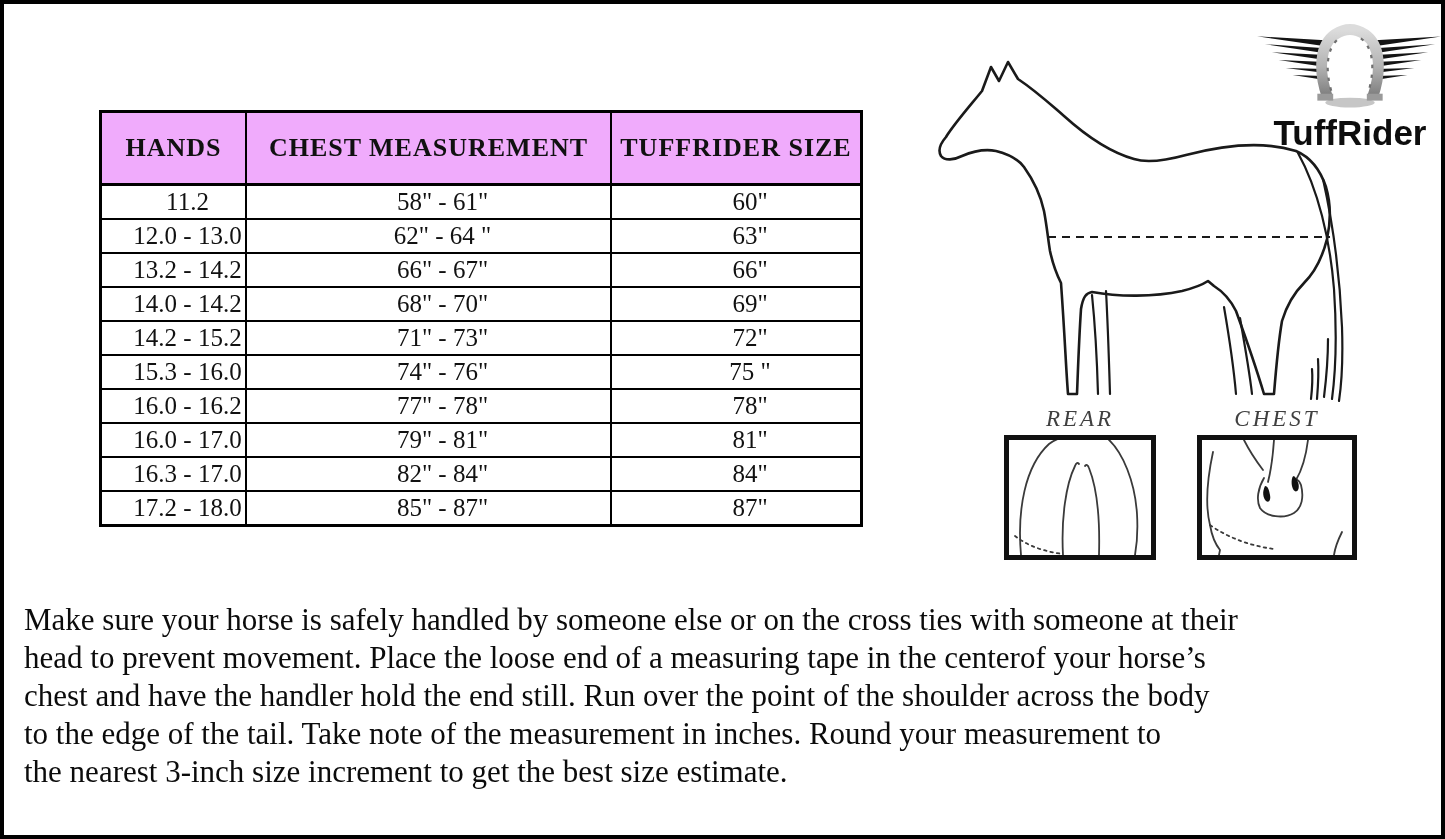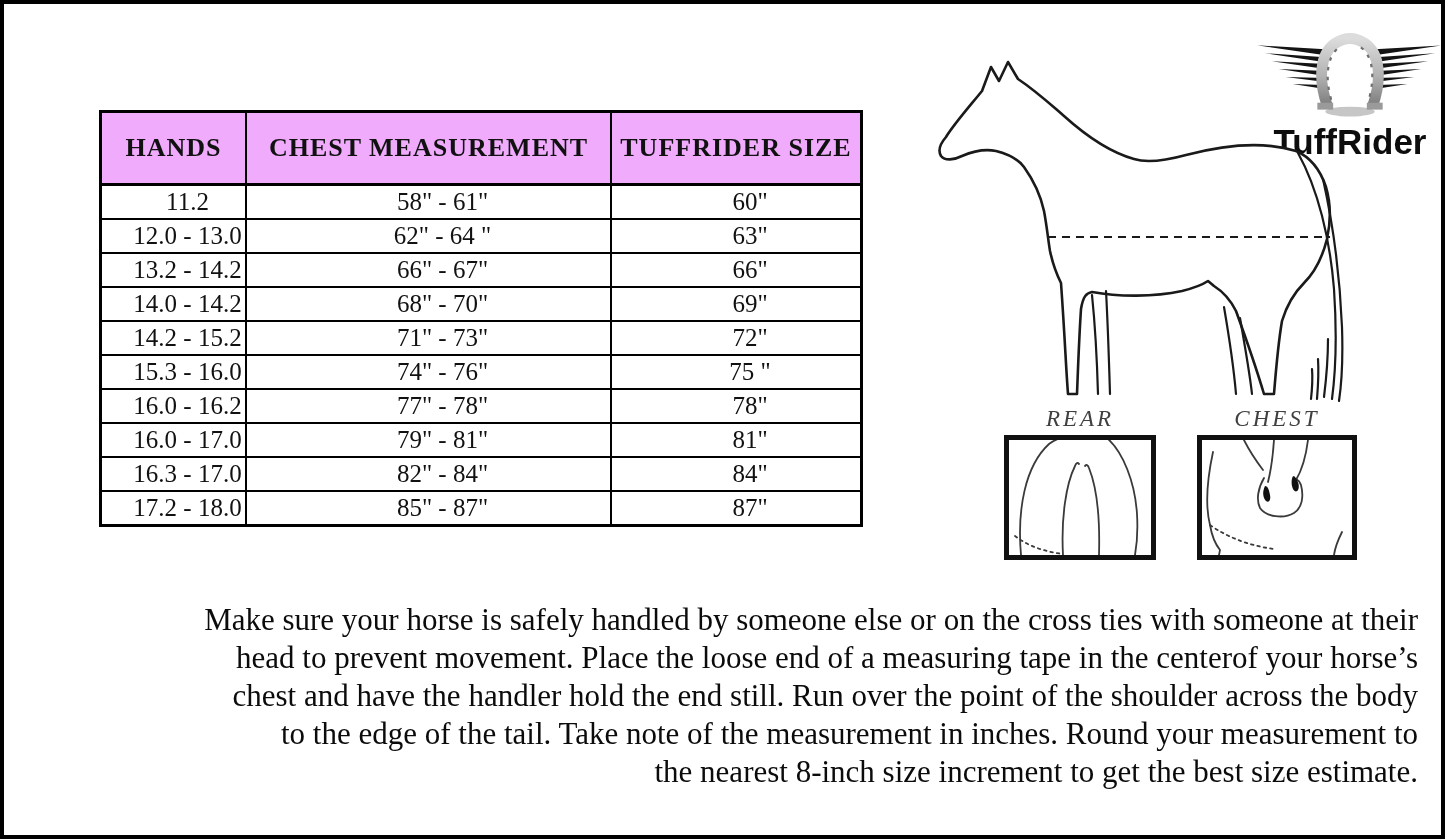--- a/index.html
+++ b/index.html
@@ -35,21 +35,21 @@
     font-weight:bold;
     letter-spacing:1px;
     border-bottom:3px solid #000;
   }
   .size-table td { height:32px; font-size:25px; font-weight:normal;padding-left:28px; }
   .col-hands { width:143px; }
   .col-meas  { width:363px; }
   .col-size  { width:248px; }
 
   
-  .logo { position:absolute; left:1252px; top:26px; width:188px; }
+  .logo { position:absolute; left:1252px; top:17px; width:188px; }
   .logo svg { display:block; }
   .logo-text {
     margin-top:2px;
     text-align:center;
     font-family:"Liberation Sans", "DejaVu Sans", sans-serif;
     font-weight:bold;
     font-size:35px;
     letter-spacing:0px;
     color:#0d0d0d;
   }
@@ -74,22 +74,22 @@
     border:5px solid #111;
     background:#fff;
   }
   .rear-box  { left:1000px; top:431px; width:152px; height:125px; }
   .chest-box { left:1193px; top:431px; width:160px; height:125px; }
   .view-box svg { display:block; }
 
   
   .instructions {
     position:absolute;
-    left:20px; right:23px; top:597px;
-    text-align:right;
+    left:20px; right:16px; top:597px;
+    text-align:left;
   }
   .instructions .line {
     font-size:31px;
     line-height:38px;
     white-space:nowrap;
     color:#0b0b0b;
   }
 </style>
 </head>
 <body>
@@ -287,16 +287,16 @@
         <path d="M140,92 C136,100 133,108 132,115"></path>
       </g>
     </svg>
   </div>
 
   <div class="instructions">
     <div class="line">Make sure your horse is safely handled by someone else or on the cross ties with someone at their</div>
     <div class="line">head to prevent movement. Place the loose end of a measuring tape in the centerof your horse’s</div>
     <div class="line">chest and have the handler hold the end still. Run over the point of the shoulder across the body</div>
     <div class="line">to the edge of the tail. Take note of the measurement in inches. Round your measurement to</div>
-    <div class="line">the nearest 8-inch size increment to get the best size estimate.</div>
+    <div class="line">the nearest 3-inch size increment to get the best size estimate.</div>
   </div>
 
 </div>
 
 </body></html>

